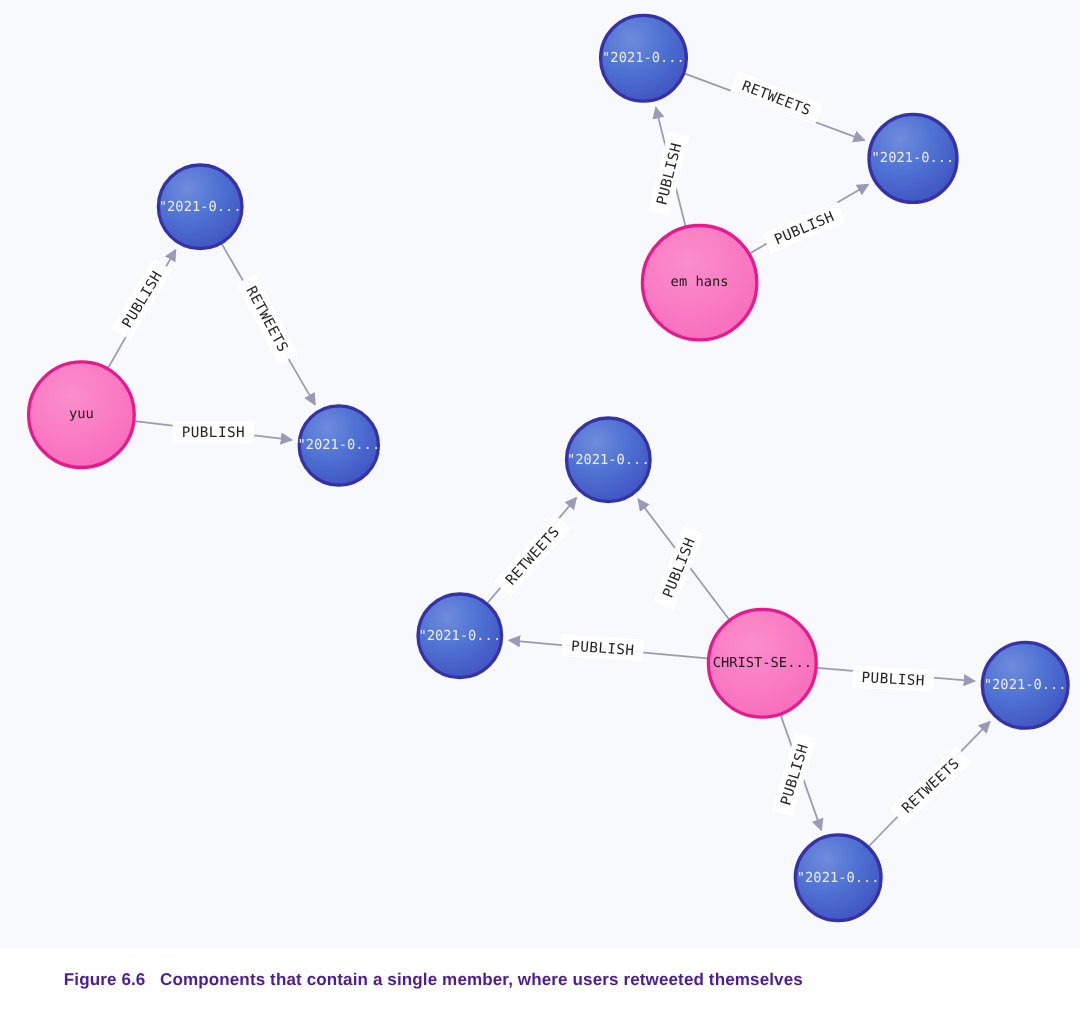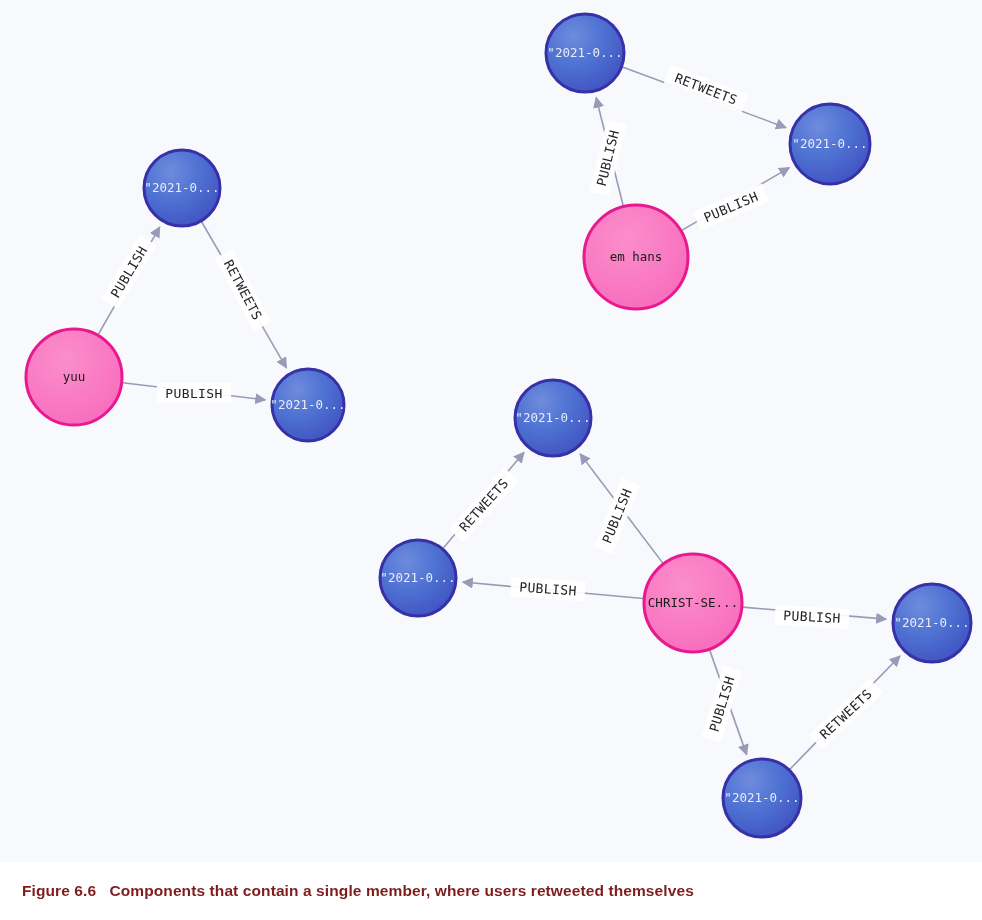--- a/index.html
+++ b/index.html
@@ -217,16 +217,16 @@
           </g>
           <g>
             <circle cx="762" cy="798" r="39" class="node-circle" fill="url(#tweetGrad)" stroke="#3731a8"></circle>
             <text x="762" y="798" class="node-label tweet" fill="#e9ecf6">"2021-0...</text>
           </g>
         </g>
     </svg>
   </div>
 
   <div id="caption-bar">
-    <div id="caption-text" style="color: #7f1d1d;">Figure 6.6   Components that contain a single member, where users retweeted themselves</div>
+    <div id="caption-text" style="color: #4c1d95; margin-left: 36px;">Figure 6.6   Components that contain a single member, where users retweeted themselves</div>
   </div>
 
 </div>
 
 </body></html>

